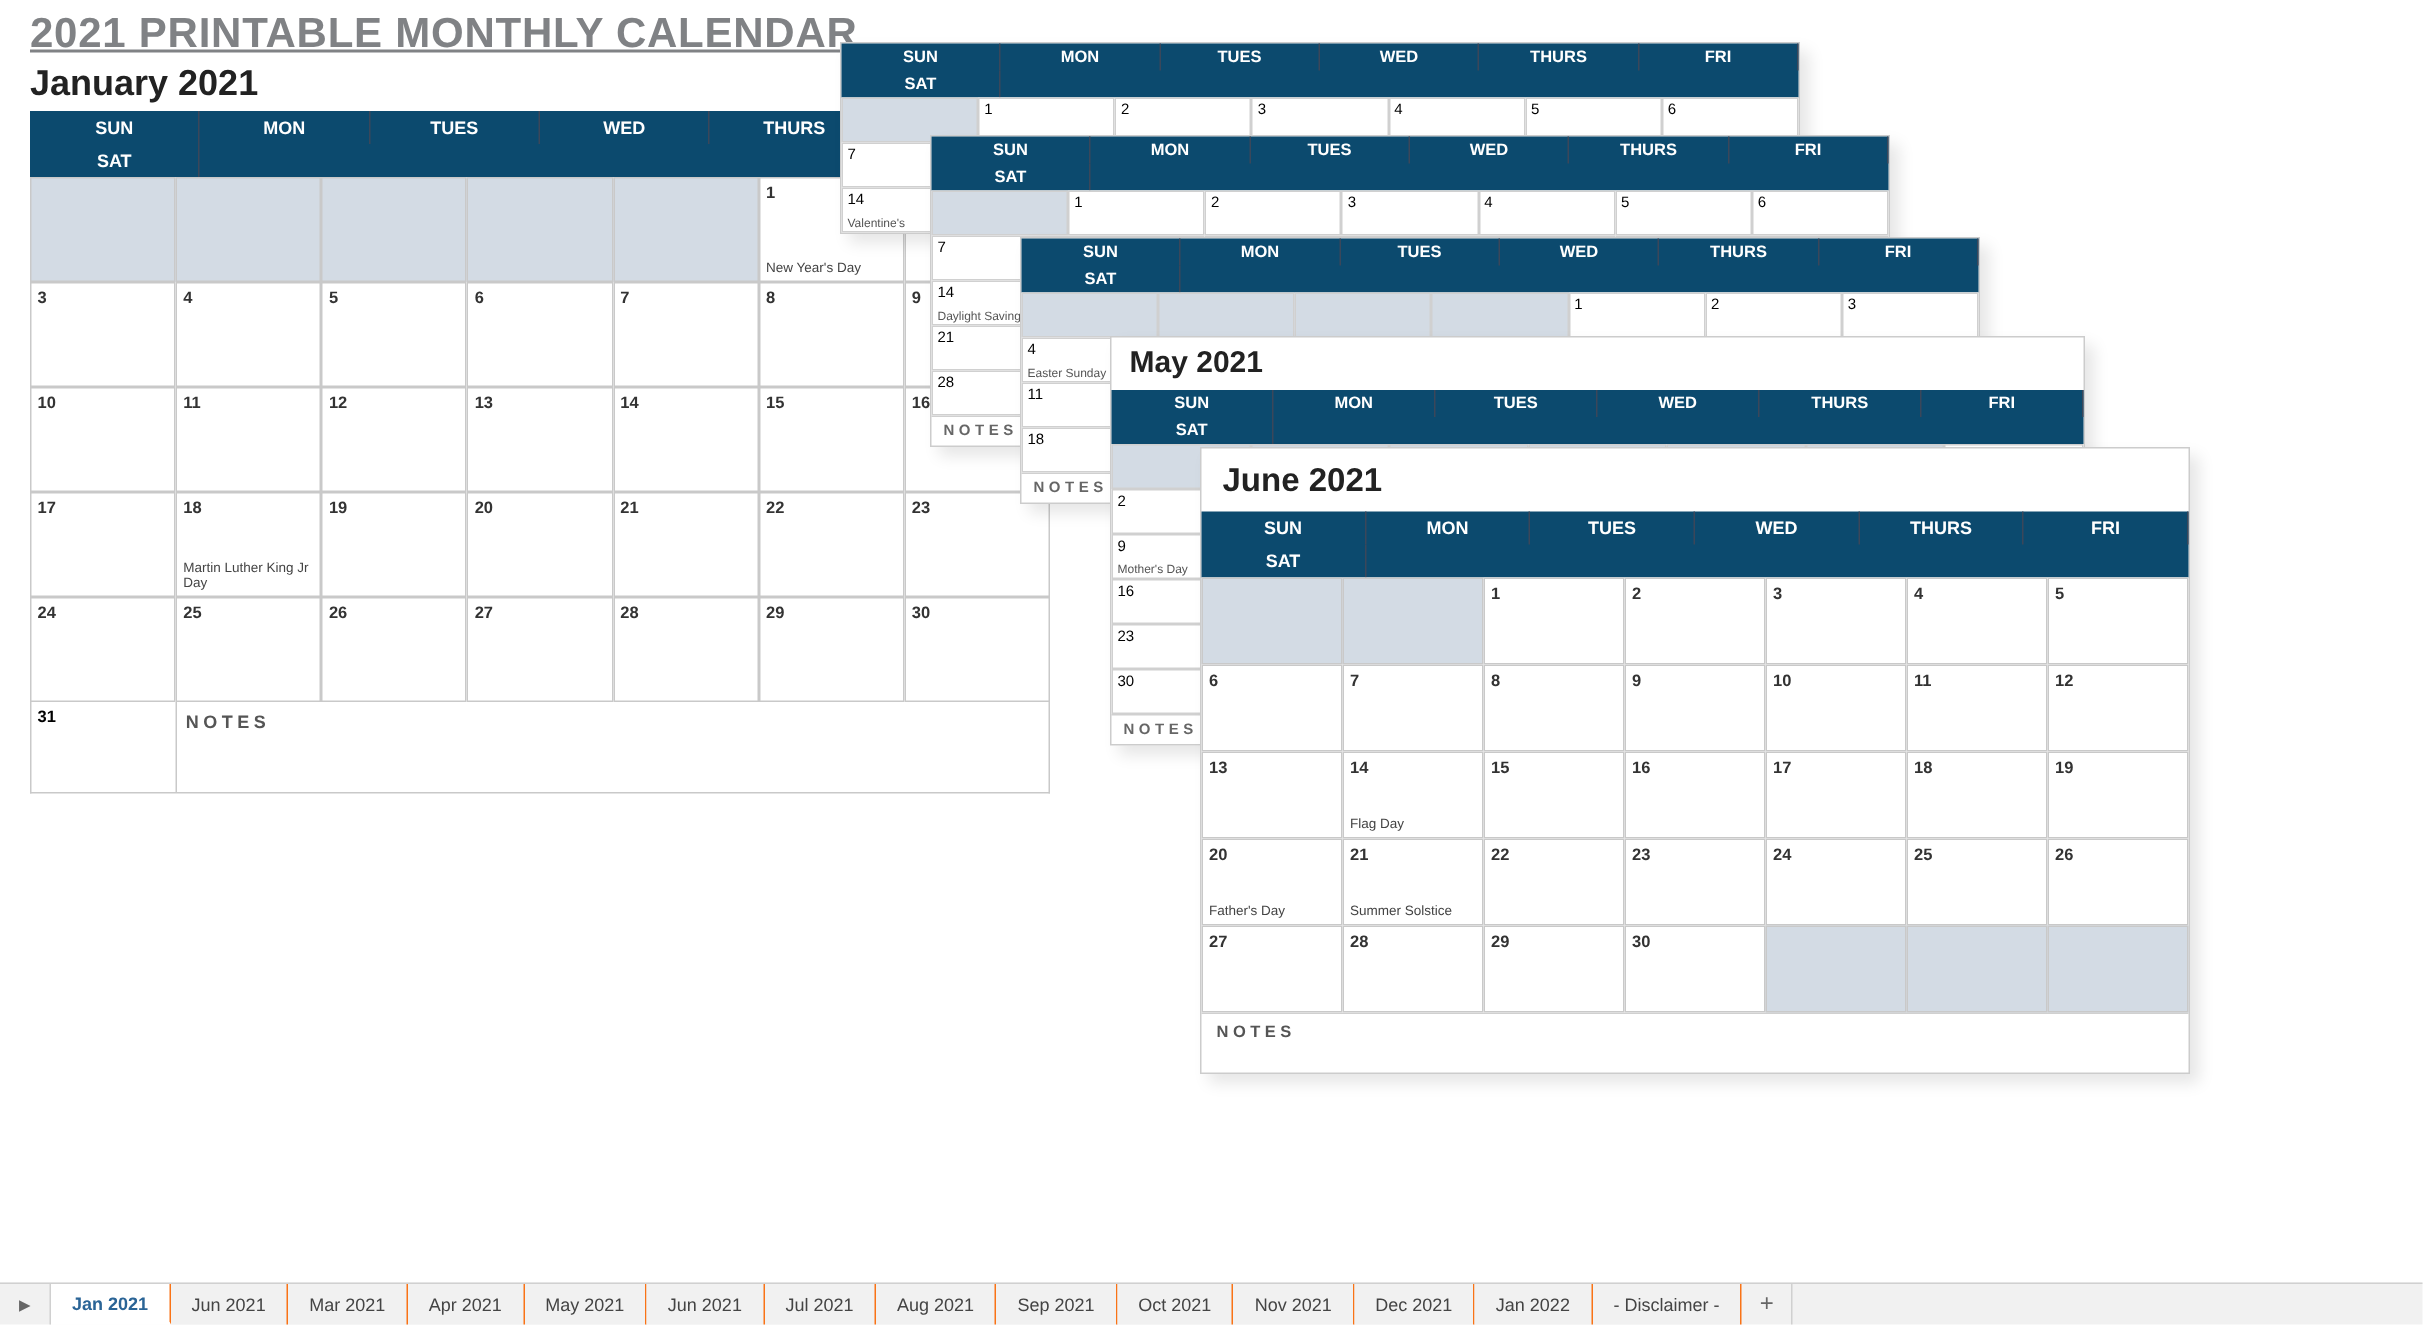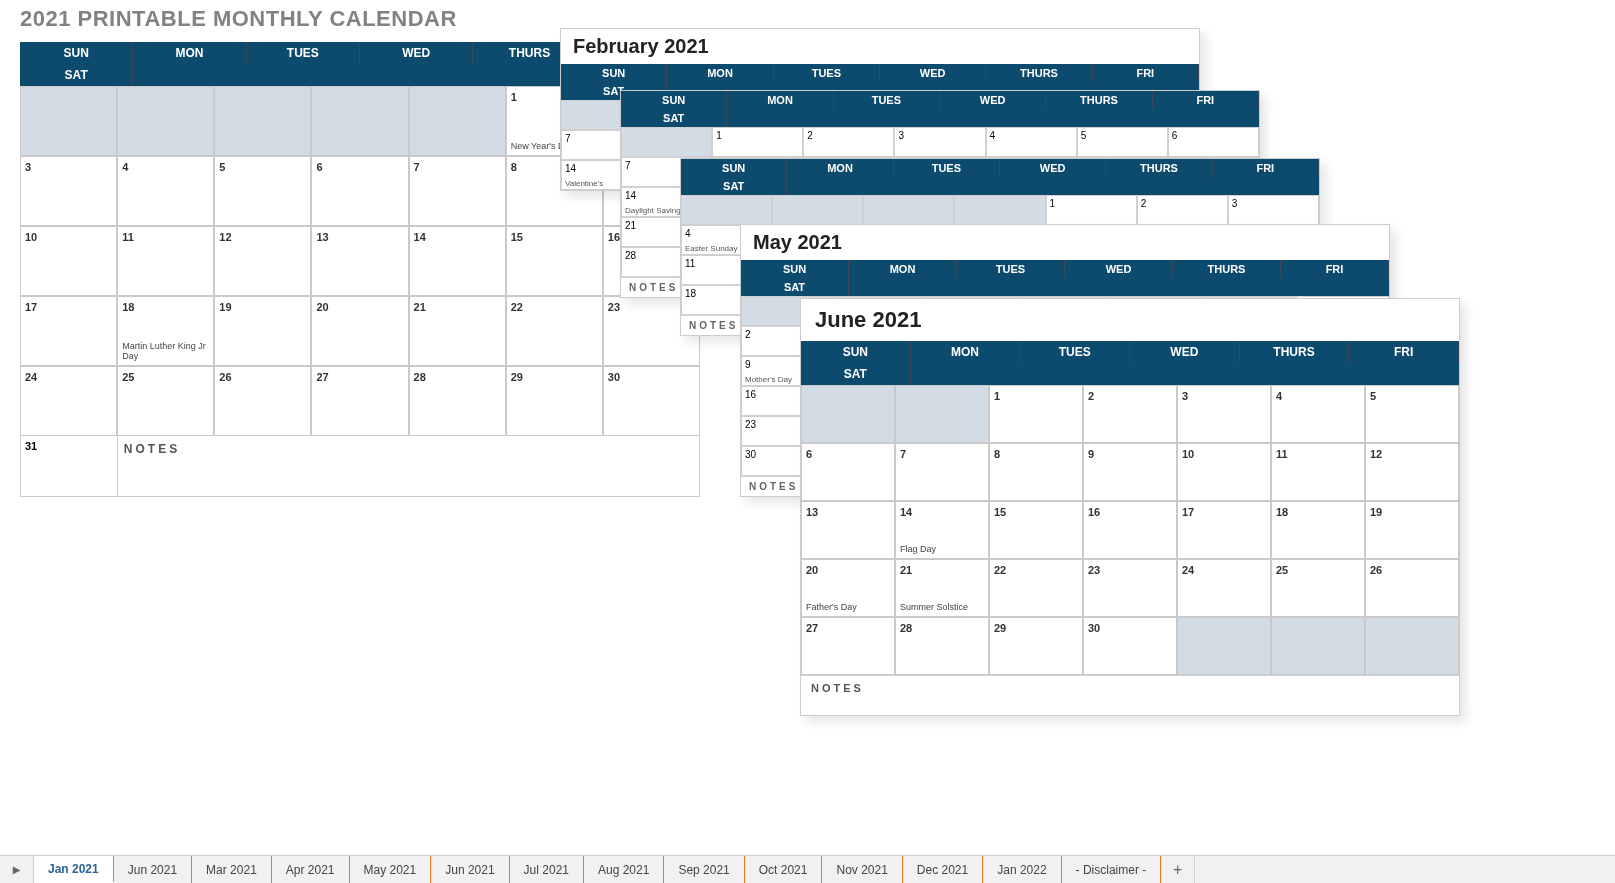--- a/index.html
+++ b/index.html
@@ -8,24 +8,25 @@
     background: #ffffff;
     width: 1615px;
     height: 883px;
     position: relative;
     overflow: hidden;
   }
   .page-title {
     position: absolute;
     top: 6px;
     left: 20px;
-    font-size: 22px;
+    font-size: 28px;
     font-weight: 700;
     color: #808285;
     letter-spacing: 0.5px;
+    text-decoration: underline;
   }
   .main-calendar {
     position: absolute;
     top: 42px;
     left: 20px;
     width: 680px;
   }
   .cal-title {
     font-size: 24px;
     font-weight: 700;
@@ -207,20 +208,21 @@
     color: #666;
     border-right: 1px solid #d0d0d0;
   }
 </style>
 </head>
 <body>
 
 <div class="page-title">2021 PRINTABLE MONTHLY CALENDAR</div>
 
 <div class="main-calendar">
+  <div class="cal-title">January 2021</div>
   <div class="cal-head" id="jan-head">
       <div>SUN</div>
       <div>MON</div>
       <div>TUES</div>
       <div>WED</div>
       <div>THURS</div>
       <div>FRI</div>
       <div>SAT</div>
     </div>
   <div class="cal-grid" id="jan-grid">
@@ -323,21 +325,20 @@
       </div>
     </div>
   <div class="notes-row">
     <div class="notes-first">31</div>
     <div class="notes-rest">NOTES</div>
   </div>
 </div>
 
 <div id="stacks">
     <div class="stack-card" style="top: 28px; left: 560px; width: 640px;">
-      <div class="cal-title">February 2021</div>
       <div class="cal-head">
         <div>SUN</div>
         <div>MON</div>
         <div>TUES</div>
         <div>WED</div>
         <div>THURS</div>
         <div>FRI</div>
         <div>SAT</div>
       </div>
       <div class="snip-row">

